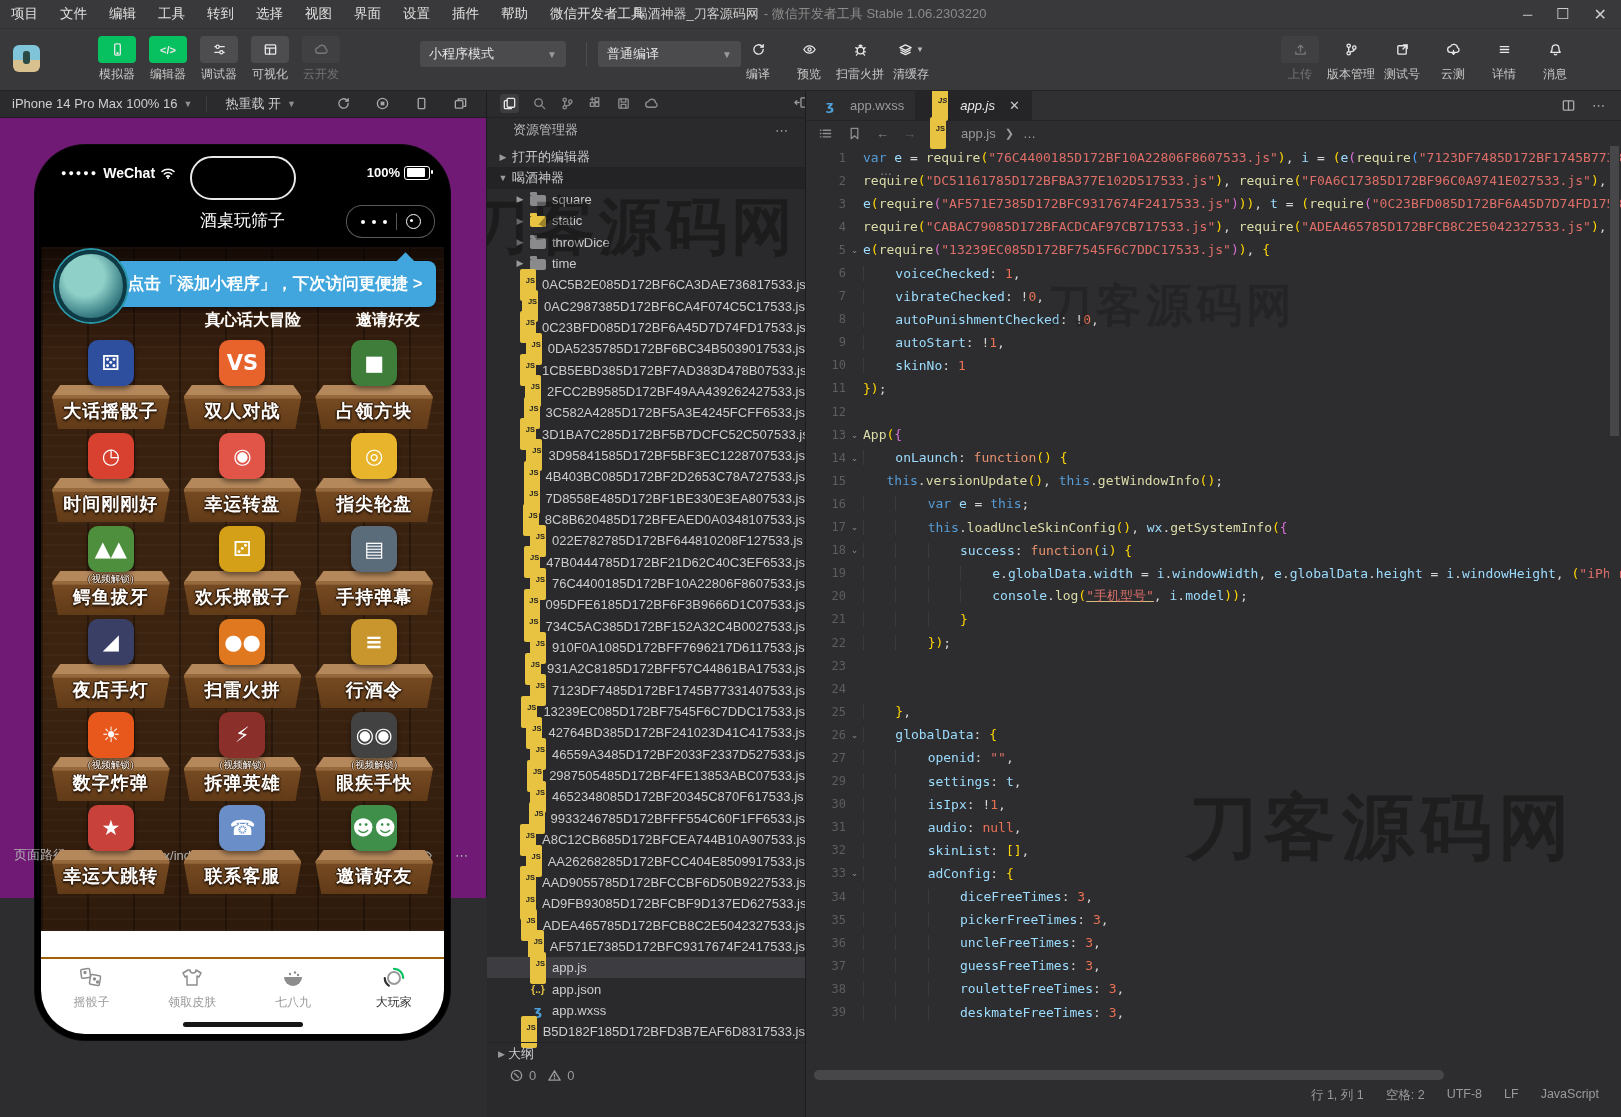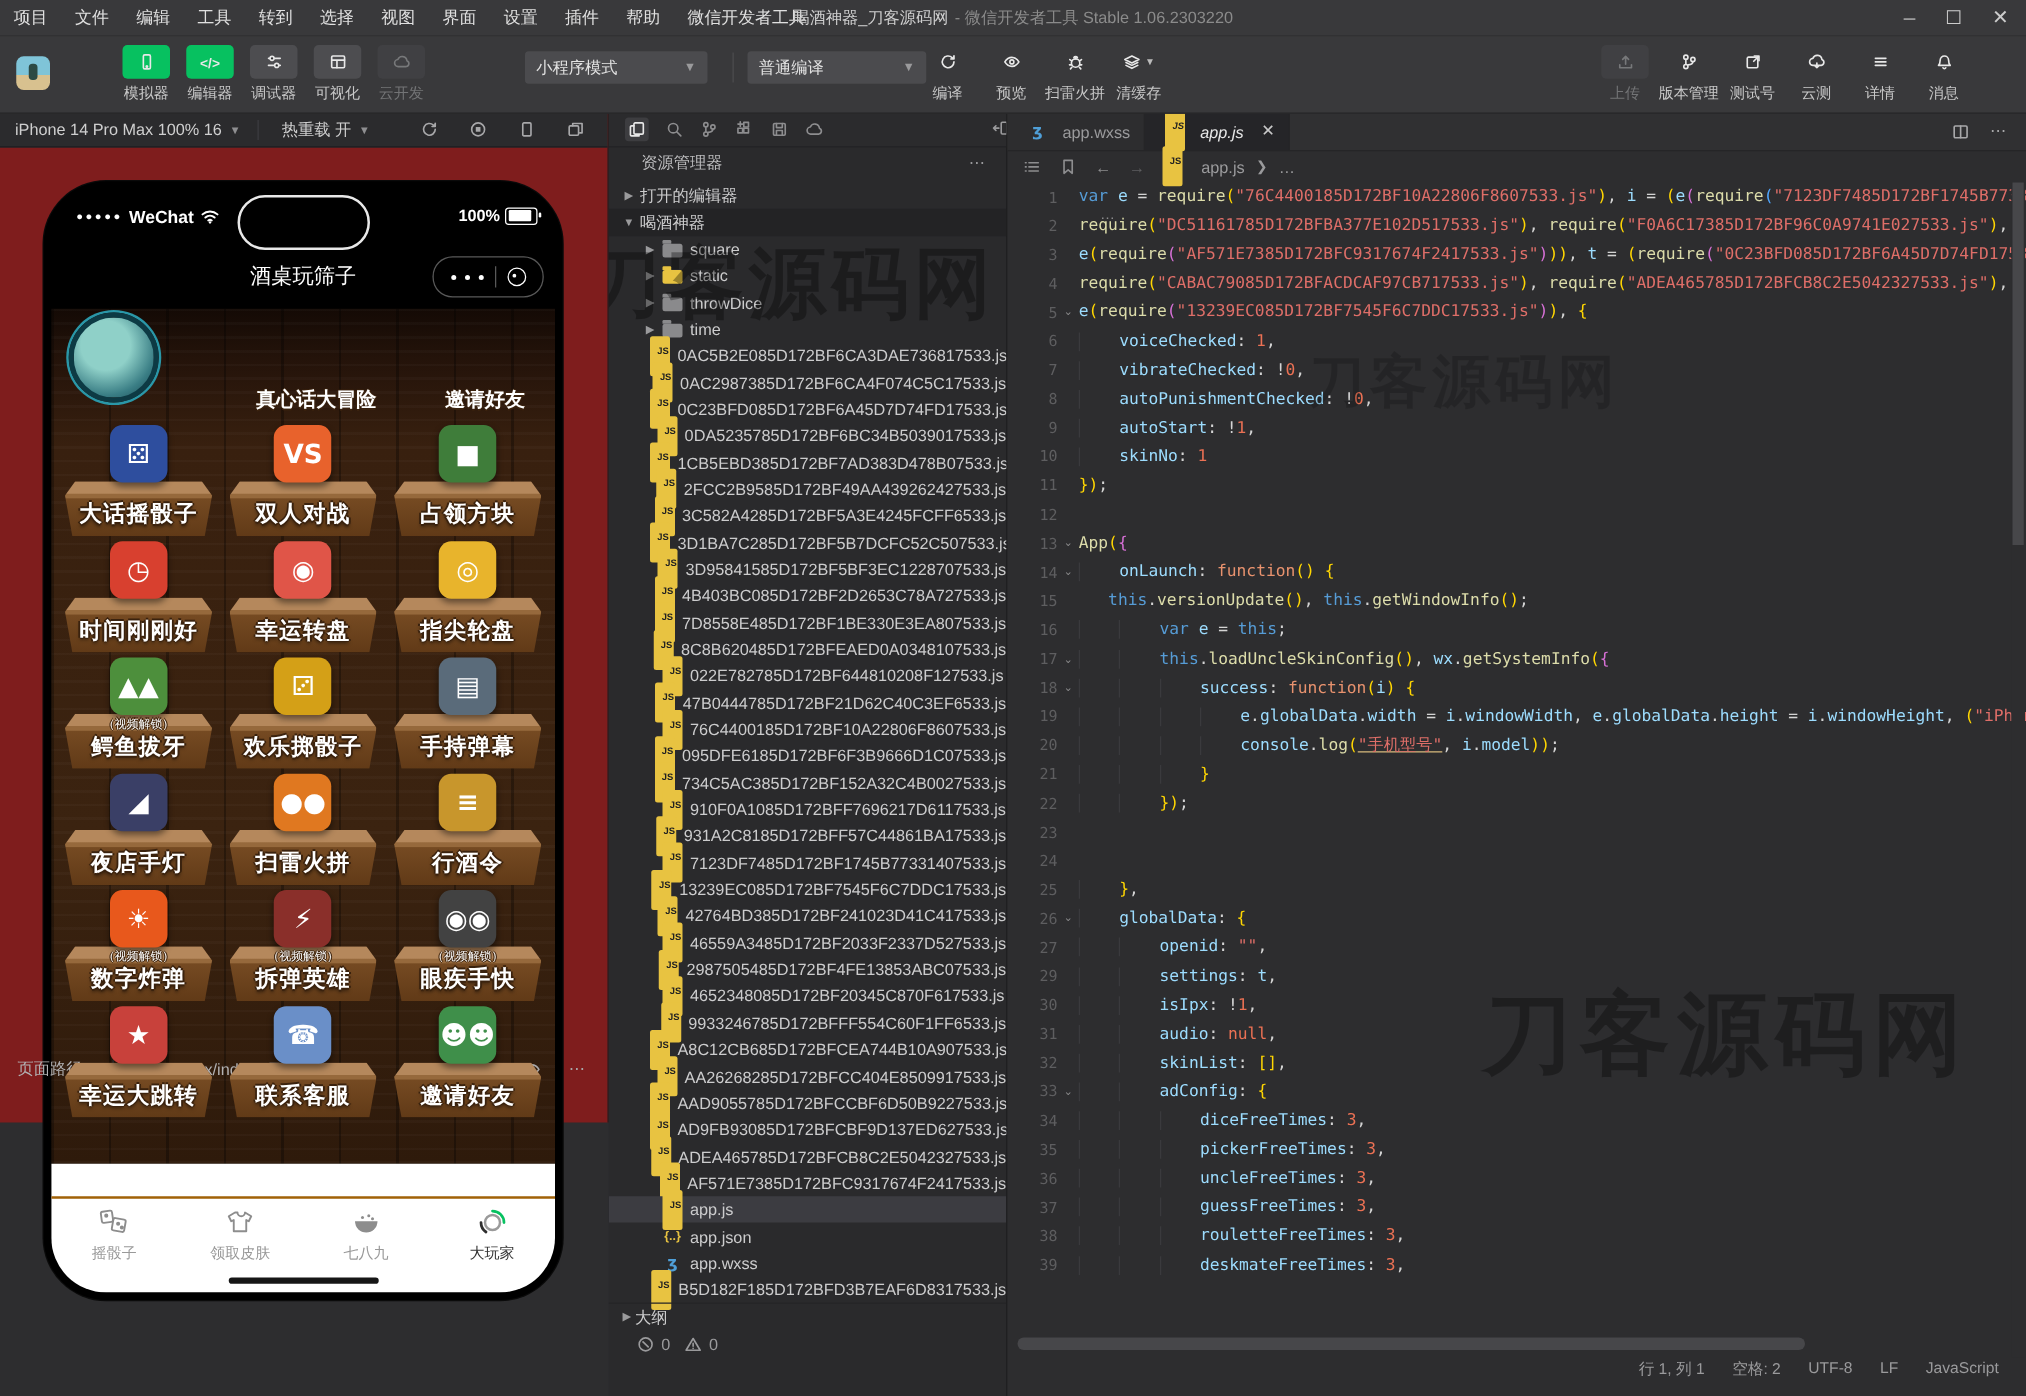--- a/index.html
+++ b/index.html
@@ -26,21 +26,21 @@
   .tb-btn .lb{margin-top:3px;font-size:12px;color:#c8c8c8;white-space:nowrap;}
   .tb-btn.on .ic{background:#07c160;}
   .tb-btn.off .ic{background:#4d4d50;}
   .tb-btn.disabled .ic{background:#404043;color:#77787a;}
   .tb-btn.disabled .lb{color:#737476;}
   .tb-select{position:absolute;top:13px;height:26px;background:#4b4b4e;border-radius:3px;color:#e3e3e3;
              display:flex;align-items:center;padding:0 9px;font-size:13px;cursor:pointer;}
   .tb-select .caret{margin-left:auto;color:#9a9a9c;font-size:10px;padding-left:10px;}
   .tb-sep{position:absolute;top:14px;width:1px;height:24px;background:#4c4c4f;}
   
-  #sim-panel{position:absolute;left:0;top:90px;width:486px;height:808px;background:#7f1d1d;border-right:1px solid #1c1c1e;}
+  #sim-panel{position:absolute;left:0;top:90px;width:486px;height:808px;background:#701a75;border-right:1px solid #1c1c1e;}
   #explorer{position:absolute;left:487px;top:90px;width:318px;height:1027px;background:#2a2a2c;border-right:1px solid #1c1c1e;overflow:hidden;}
   #editor{position:absolute;left:806px;top:90px;width:815px;height:1027px;background:#2d2d2f;overflow:hidden;}
   
   #simbar{position:absolute;left:0;top:0;width:100%;height:27px;background:#2b2b2d;border-bottom:1px solid #1e1e20;
           display:flex;align-items:center;color:#cfcfcf;font-size:13px;}
   #simbar .dd{padding:0 8px 0 12px;display:flex;align-items:center;gap:6px;cursor:pointer;white-space:nowrap;}
   #simbar .caret{color:#8f8f91;font-size:9px;}
   #simbar .vsep{width:1px;height:16px;background:#3d3d40;margin:0 6px;}
   #simbar .icons{margin-left:auto;display:flex;gap:24px;padding-right:18px;color:#a8a8aa;}
   
@@ -395,20 +395,21 @@
               <rect x="2.5" y="5" width="8" height="8" rx="1"></rect>
               <path d="M5.5 5V3h8v8h-2"></path>
             </svg>
           </span>
       </span>
     </div>
 
     <div id="phone">
       <div id="screen">
         <div id="wood">
+          <div id="banner">点击「添加小程序」，下次访问更便捷 &gt;</div>
           <div id="b-avatar"></div>
           <div class="hidden-lab" style="left:212px;top:63px;">真心话大冒险</div>
           <div class="hidden-lab" style="left:347px;top:63px;">邀请好友</div>
           <div id="grid">
   <div class="game">
     <div class="art" style="background:#2e4e9e">⚄</div>
     <div class="shelf"></div>
 
     <div class="g-label">大话摇骰子</div>
   </div>

